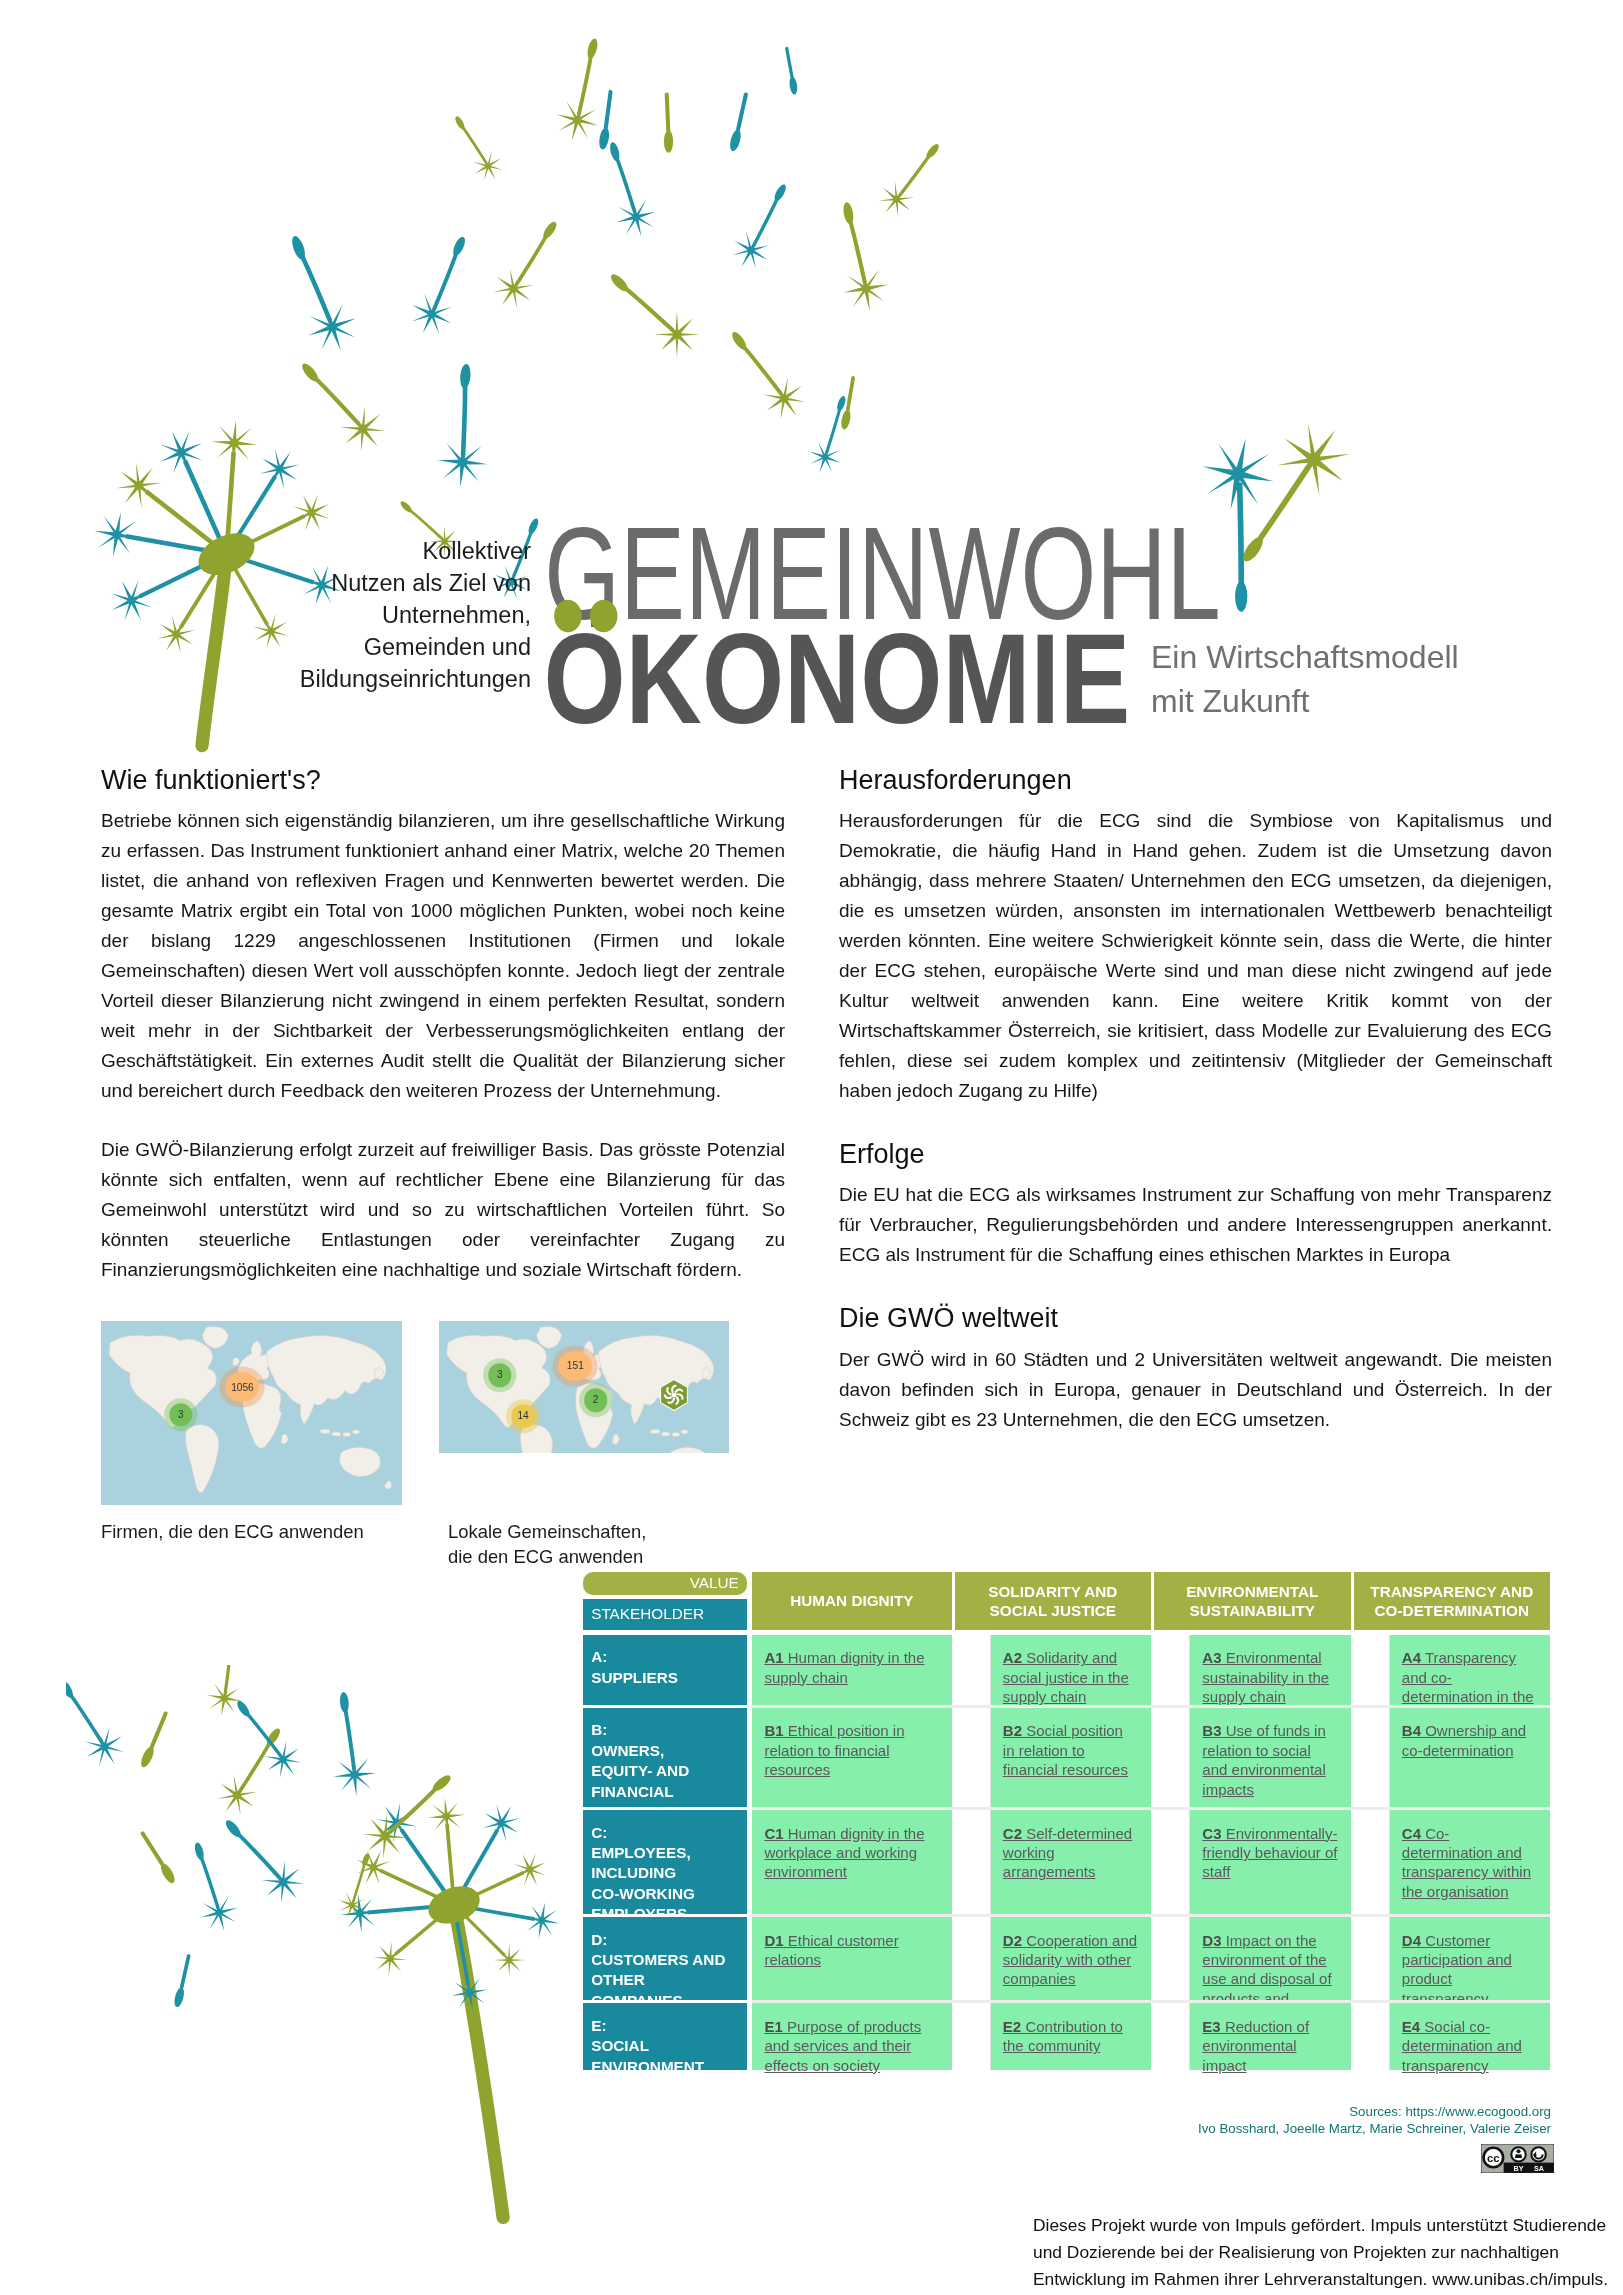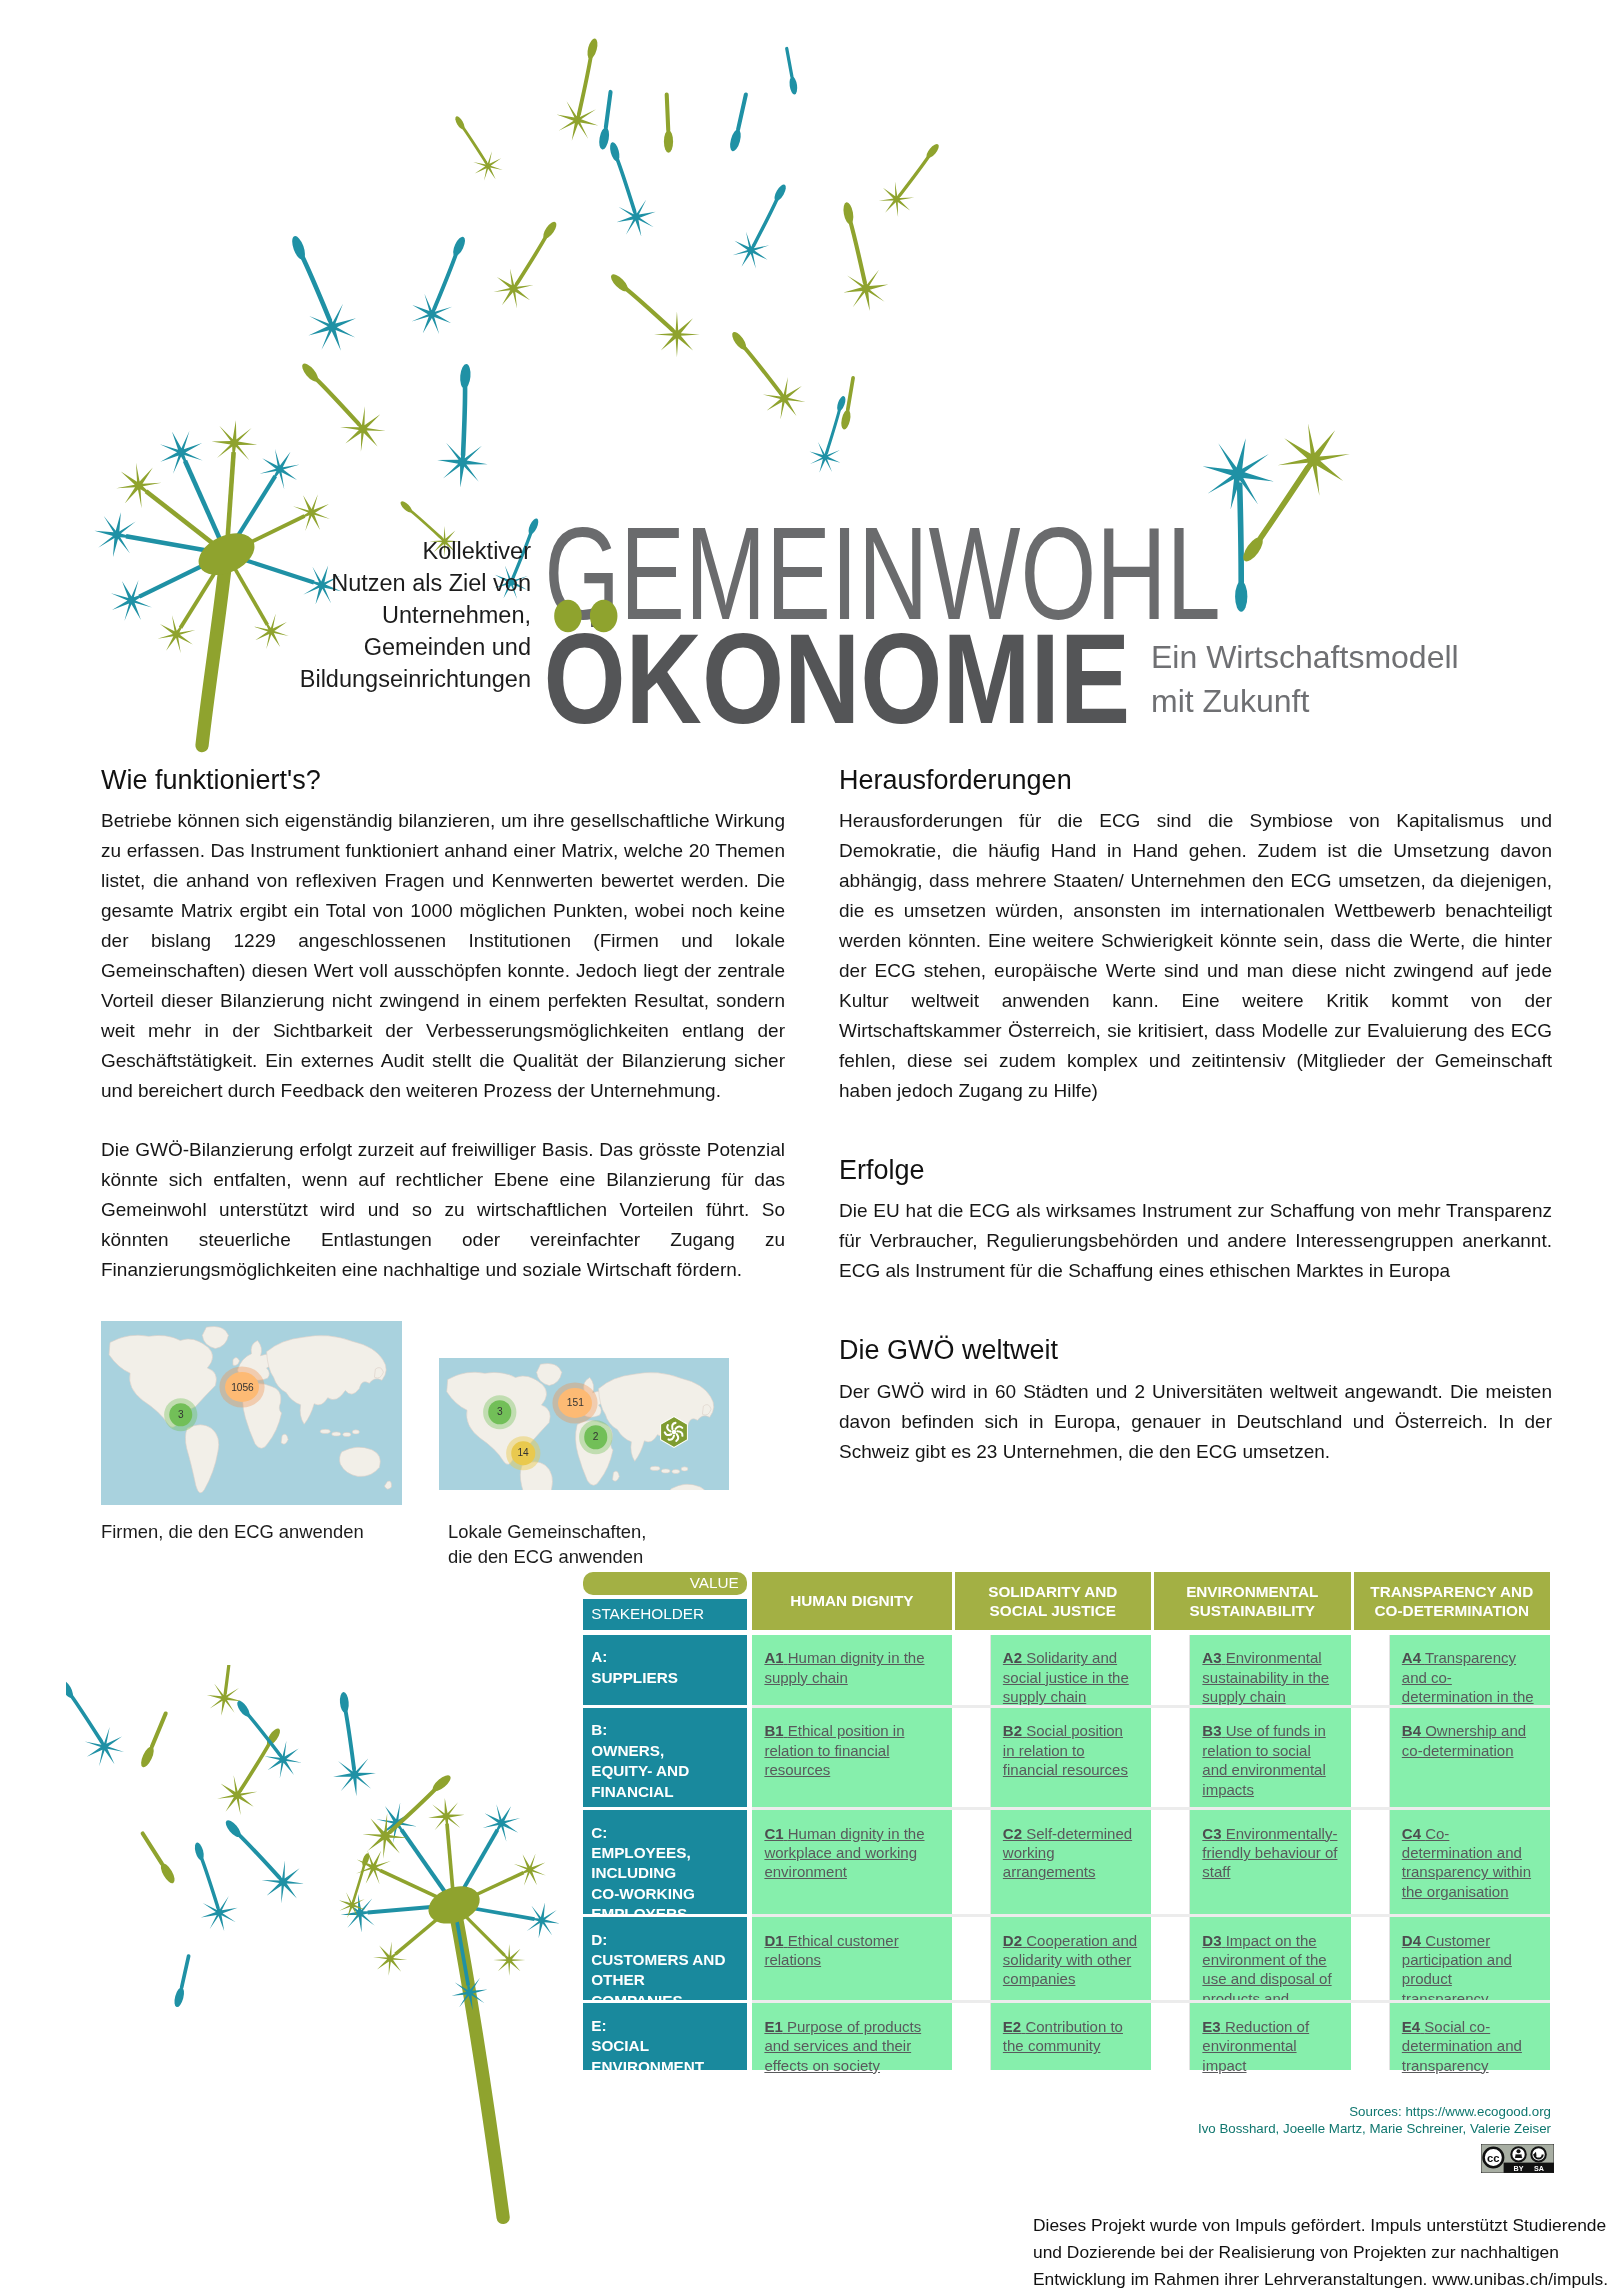--- a/index.html
+++ b/index.html
@@ -8,21 +8,21 @@
   .abs{position:absolute;}
   
   .tagline{left:153px;top:535px;width:378px;text-align:right;font-size:23.5px;line-height:32px;color:#1c1c1c;}
   
   .subtitle{left:1151px;top:635px;font-size:32px;line-height:44px;color:#6f7073;}
   
   .col{font-size:19px;line-height:30px;text-align:justify;color:#161616;}
   .col h2{font-size:27px;line-height:30px;font-weight:400;margin:0 0 11.2px 0;text-align:left;color:#111;}
   .col p{margin:0;}
   .col .gap{height:29px;}
-  .sect{margin-top:49px;}
+  .sect{margin-top:33px;}
   .leftcol{left:101px;top:765px;width:684px;}
   .rightcol{left:839px;top:765px;width:713px;}
   
   .map{overflow:hidden;}
   .map svg{display:block;}
   .caption{font-size:18.4px;line-height:24.5px;color:#1c1c1c;white-space:pre-line;}
   .marker{position:absolute;border-radius:50%;display:flex;align-items:center;justify-content:center;
           color:#333;font-size:10.2px;transform:translate(-50%,-50%);}
   .m-orange{background:#fdba74;box-shadow:0 0 0 5.6px rgba(239,147,81,.38);}
   .m-green{background:#72bf58;box-shadow:0 0 0 5.1px rgba(114,191,88,.38);}
@@ -322,21 +322,21 @@
 
 <div class="abs map" style="left:101px;top:1321px;width:301px;height:184px">
   <svg width="301" height="184" viewBox="0 0 600 360" preserveAspectRatio="none">
     <use href="#worldmap" width="600" height="360"></use>
   </svg>
   <div class="marker m-orange m-lg" style="left:47%;top:36%">1056</div>
   <div class="marker m-green m-sm" style="left:26.5%;top:51%">3</div>
 </div>
 <div class="abs caption" style="left:101px;top:1520px">Firmen, die den ECG anwenden</div>
 
-<div class="abs map" style="left:439px;top:1358px;width:290px;height:132px">
+<div class="abs map" style="left:439px;top:1321px;width:290px;height:132px">
   <svg width="290" height="184" viewBox="0 0 600 360" preserveAspectRatio="none">
     <use href="#worldmap" width="600" height="360"></use>
   </svg>
   <div class="marker m-orange m-lg" style="left:47%;top:34%">151</div>
   <div class="marker m-green m-sm" style="left:21%;top:41%">3</div>
   <div class="marker m-yellow m-sm" style="left:29%;top:72%">14</div>
   <div class="marker m-green m-sm" style="left:54%;top:60%">2</div>
   <svg class="abs" style="left:76%;top:44%" width="30" height="32" viewBox="-29 -31 58 62">
     <path d="M0,-30 L26,-15 L26,15 L0,30 L-26,15 L-26,-15 Z" fill="#7f9c31" stroke="#fff" stroke-width="2"></path>
     <g stroke="#fff" stroke-width="4" fill="none" stroke-linecap="round">

